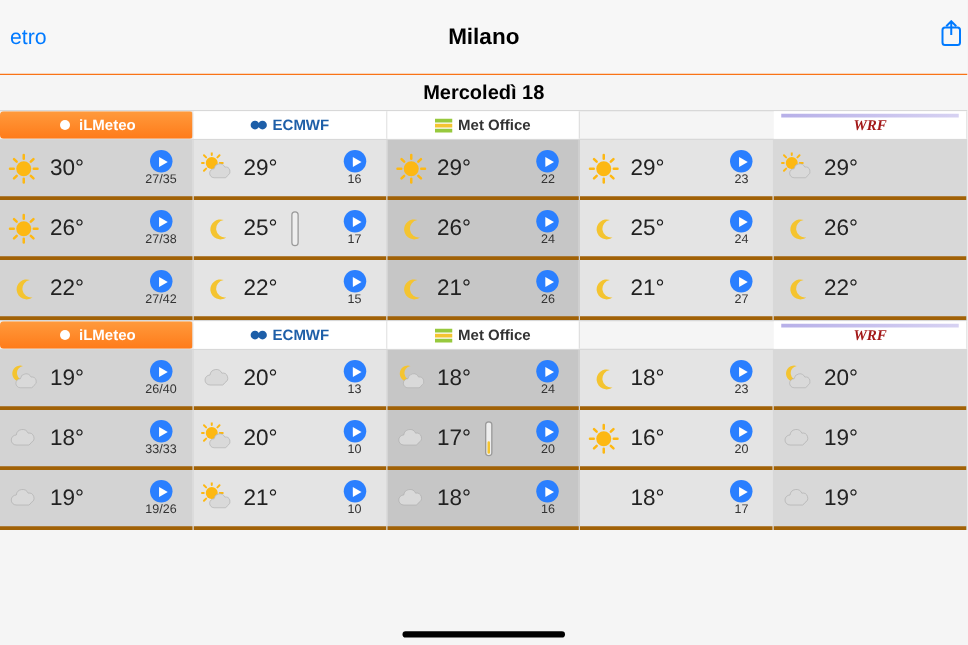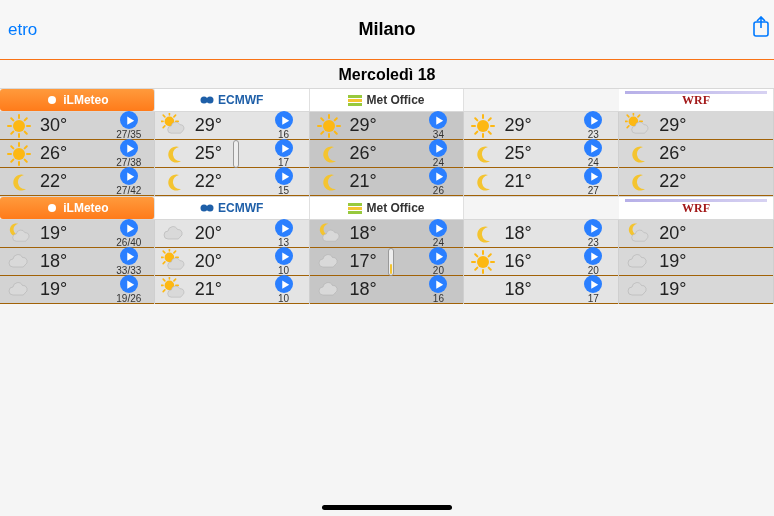--- a/index.html
+++ b/index.html
@@ -67,44 +67,44 @@
     overflow: hidden;
   }
   .provider-cell.ilmeteo {
     background: linear-gradient(#ff9a3c,#ff7b1a);
     color: #fff;
     border-radius: 3px;
   }
   .provider-cell.noaa { color: #3a5a9a; letter-spacing: 1px; margin-top: 41px; }
   .provider-cell.ecmwf { color: #1e5fa8; }
   .provider-cell.metoffice { color: #333; font-weight:600;}
-  .provider-cell.wrf { color: #a31919; font-family: Georgia, serif;}
+  .provider-cell.wrf { color: #a31919; font-style: italic; font-family: Georgia, serif;}
   .provider-cell.wrf::before{
     content:"";
     position:absolute;
     top:2px;left:6px;right:6px;height:3px;
     background:linear-gradient(to right,#b7b0e8,#d7d2f2);
   }
   .prov-icon {
     width: 14px; height: 14px; margin-right: 4px; display:inline-block;
   }
   .forecast-grid {
     display: flex;
   }
   .col {
     flex: 0 0 154.8px;
     display: flex;
     flex-direction: column;
     border-right: 1px solid #cfcfcf;
   }
   .row {
-    height: 28px;
+    height: 48px;
     display: flex;
     align-items: center;
-    border-bottom: 1px solid #a16207;
+    border-bottom: 3px solid #a16207;
     padding: 0 6px;
     position: relative;
   }
   .col.shade0 .row { background: #d3d3d3; }
   .col.shade1 .row { background: #e4e4e4; }
   .col.shade2 .row { background: #c6c6c6; }
   .col.shade3 .row { background: #e4e4e4; }
   .col.shade4 .row { background: #d8d8d8; }
   .wicon {
     width: 26px; height: 26px; flex-shrink:0;
@@ -346,21 +346,21 @@
                   <line x1="5" y1="13.000000000000002" x2="2" y2="13.000000000000002" stroke="#fdb813" stroke-width="2" stroke-linecap="round"></line>
                   <line x1="7.3431457505076185" y1="7.34314575050762" x2="5.221825406947976" y2="5.221825406947978" stroke="#fdb813" stroke-width="2" stroke-linecap="round"></line>
                   <line x1="12.999999999999998" y1="5" x2="12.999999999999998" y2="2" stroke="#fdb813" stroke-width="2" stroke-linecap="round"></line>
                   <line x1="18.65685424949238" y1="7.3431457505076185" x2="20.77817459305202" y2="5.221825406947976" stroke="#fdb813" stroke-width="2" stroke-linecap="round"></line>
                 </g>
               </svg>
             </span>
             <span class="temp">29°</span>
             <span class="right-box">
               <span class="wind-icon"></span>
-              <span class="wind-val">34</span>
+              <span class="wind-val">22</span>
             </span>
           </div>
           <div class="row">
             <span class="wicon">
               <svg width="26" height="26" viewBox="0 0 26 26">
                 <path d="M18 6 a8 8 0 1 0 2 14 a6.5 6.5 0 0 1 -2 -14z" class="moon"></path>
               </svg>
             </span>
             <span class="temp">26°</span>
             <span class="right-box">

